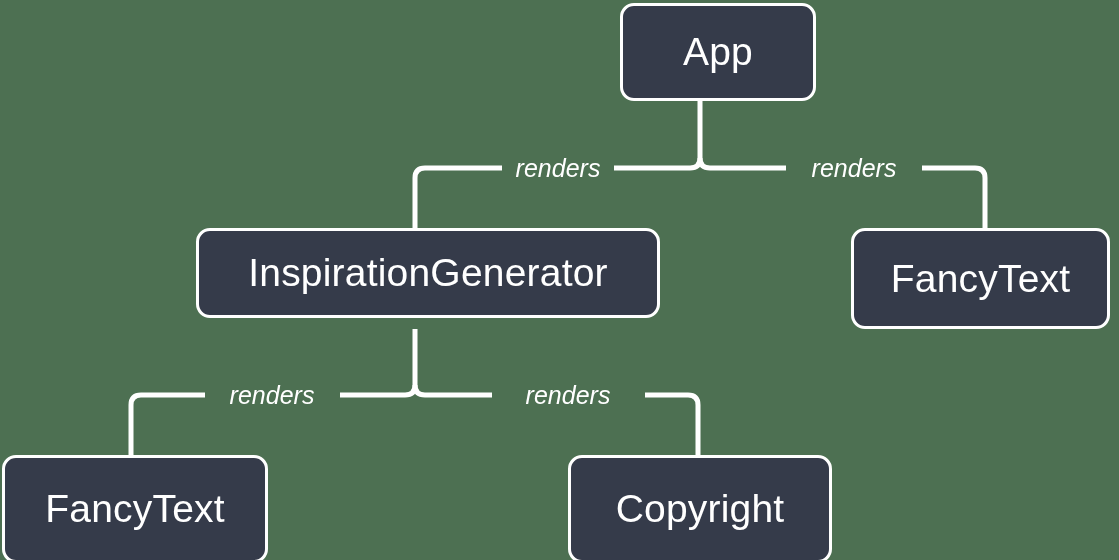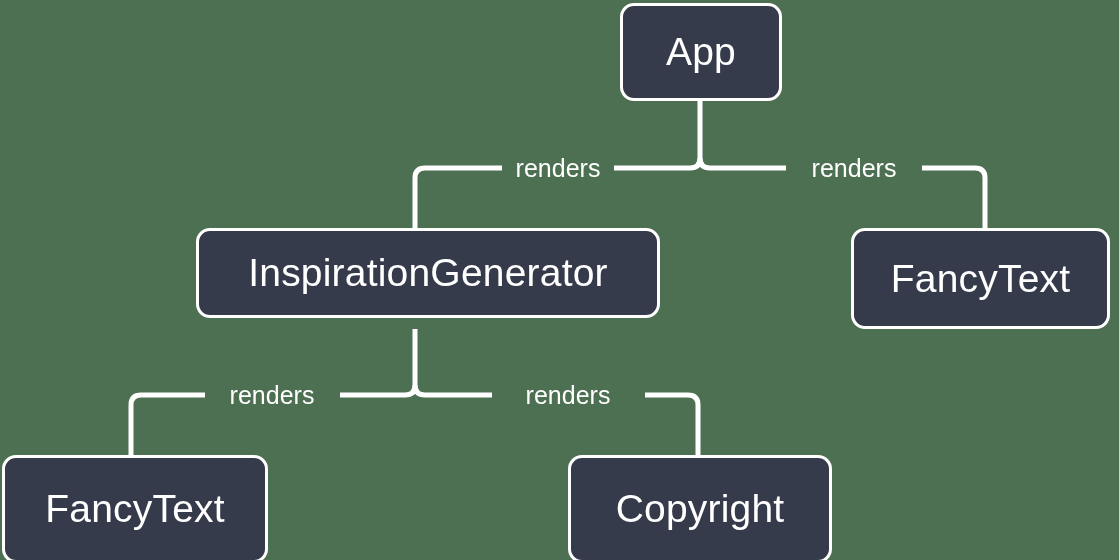--- a/index.html
+++ b/index.html
@@ -41,20 +41,21 @@
     white-space: nowrap;
   }
   .edge-label {
     position: absolute;
     color: #ffffff;
     font-size: 25px;
     font-weight: 500;
     white-space: nowrap;
     transform: translate(-50%, -50%);
     line-height: 1;
+    font-style: italic;
   }
 </style>
 </head>
 <body>
 
 <div id="diagram">
 
   <svg id="edges" viewBox="0 0 1119 560" xmlns="http://www.w3.org/2000/svg">
     <g fill="none" stroke="#ffffff" stroke-width="5" stroke-linecap="butt">
 
@@ -71,21 +72,21 @@
       <path d="M 415 385 q 0 10 -10 10"></path>
 
       <path d="M 405 395 L 340 395"></path>
       <path d="M 205 395 L 141 395 q -10 0 -10 10 L 131 455"></path>
 
       <path d="M 425 395 L 492 395"></path>
       <path d="M 645 395 L 688 395 q 10 0 10 10 L 698 455"></path>
     </g>
   </svg>
 
-  <div class="node" style="left:620px; top:3px; width:162px; height:98px;">
+  <div class="node" style="left:620px; top:3px; width:196px; height:98px;">
     <span>App</span>
   </div>
 
   <div class="node" style="left:196px; top:228px; width:464px; height:90px;">
     <span>InspirationGenerator</span>
   </div>
 
   <div class="node" style="left:851px; top:228px; width:259px; height:101px;">
     <span>FancyText</span>
   </div>

